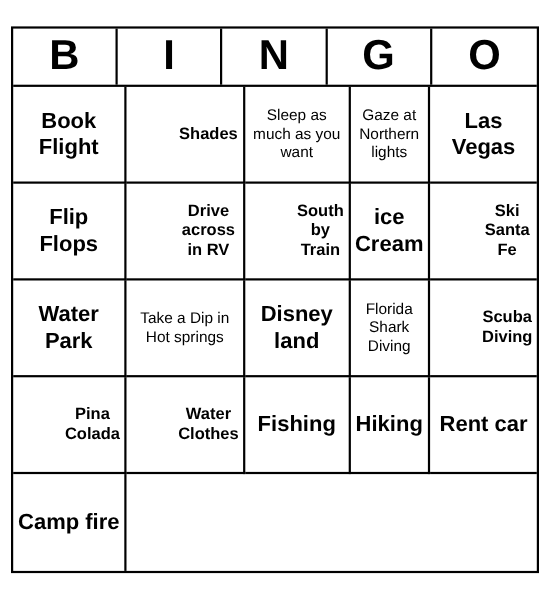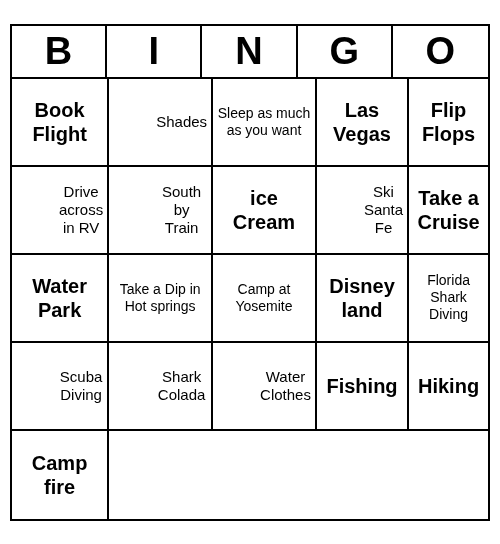--- a/index.html
+++ b/index.html
@@ -66,21 +66,21 @@
       border-bottom: none;
     }
 
     .text-large {
       font-size: 20px;
       font-weight: bold;
     }
 
     .text-medium {
       font-size: 15px;
-      font-weight: normal;
+      font-weight: bold;
       margin-left: 43px;
     }
 
     .text-small {
       font-size: 14px;
     }
   </style>
 </head>
 <body>
 
@@ -96,67 +96,67 @@
   <div class="bingo-cell">
         <span class="text-large">Book Flight</span>
       </div>
       <div class="bingo-cell">
         <span class="text-medium">Shades</span>
       </div>
       <div class="bingo-cell">
         <span class="text-small">Sleep as much as you want</span>
       </div>
       <div class="bingo-cell">
+        <span class="text-small">Gaze at Northern lights</span>
+      </div>
+      <div class="bingo-cell">
         <span class="text-large">Las Vegas</span>
       </div>
       <div class="bingo-cell">
         <span class="text-large">Flip Flops</span>
       </div>
       <div class="bingo-cell">
         <span class="text-medium">Drive across in RV</span>
       </div>
       <div class="bingo-cell">
         <span class="text-medium">South by Train</span>
       </div>
       <div class="bingo-cell">
         <span class="text-large">ice Cream</span>
       </div>
       <div class="bingo-cell">
         <span class="text-medium">Ski Santa Fe</span>
       </div>
       <div class="bingo-cell">
-        <span class="text-large">Take a Cruise</span>
-      </div>
-      <div class="bingo-cell">
         <span class="text-large">Water Park</span>
       </div>
       <div class="bingo-cell">
         <span class="text-small">Take a Dip in Hot springs</span>
-      </div>
-      <div class="bingo-cell">
-        <span class="text-small">Camp at Yosemite</span>
       </div>
       <div class="bingo-cell">
         <span class="text-large">Disney land</span>
       </div>
       <div class="bingo-cell">
         <span class="text-small">Florida Shark Diving</span>
       </div>
       <div class="bingo-cell">
         <span class="text-medium">Scuba Diving</span>
       </div>
       <div class="bingo-cell">
-        <span class="text-medium">Shark Colada</span>
+        <span class="text-medium">Pina Colada</span>
       </div>
       <div class="bingo-cell">
         <span class="text-medium">Water Clothes</span>
       </div>
       <div class="bingo-cell">
         <span class="text-large">Fishing</span>
       </div>
       <div class="bingo-cell">
         <span class="text-large">Hiking</span>
       </div>
       <div class="bingo-cell">
+        <span class="text-large">Rent car</span>
+      </div>
+      <div class="bingo-cell">
         <span class="text-large">Camp fire</span>
       </div>
     </div>
 </div>
 
 </body></html>

